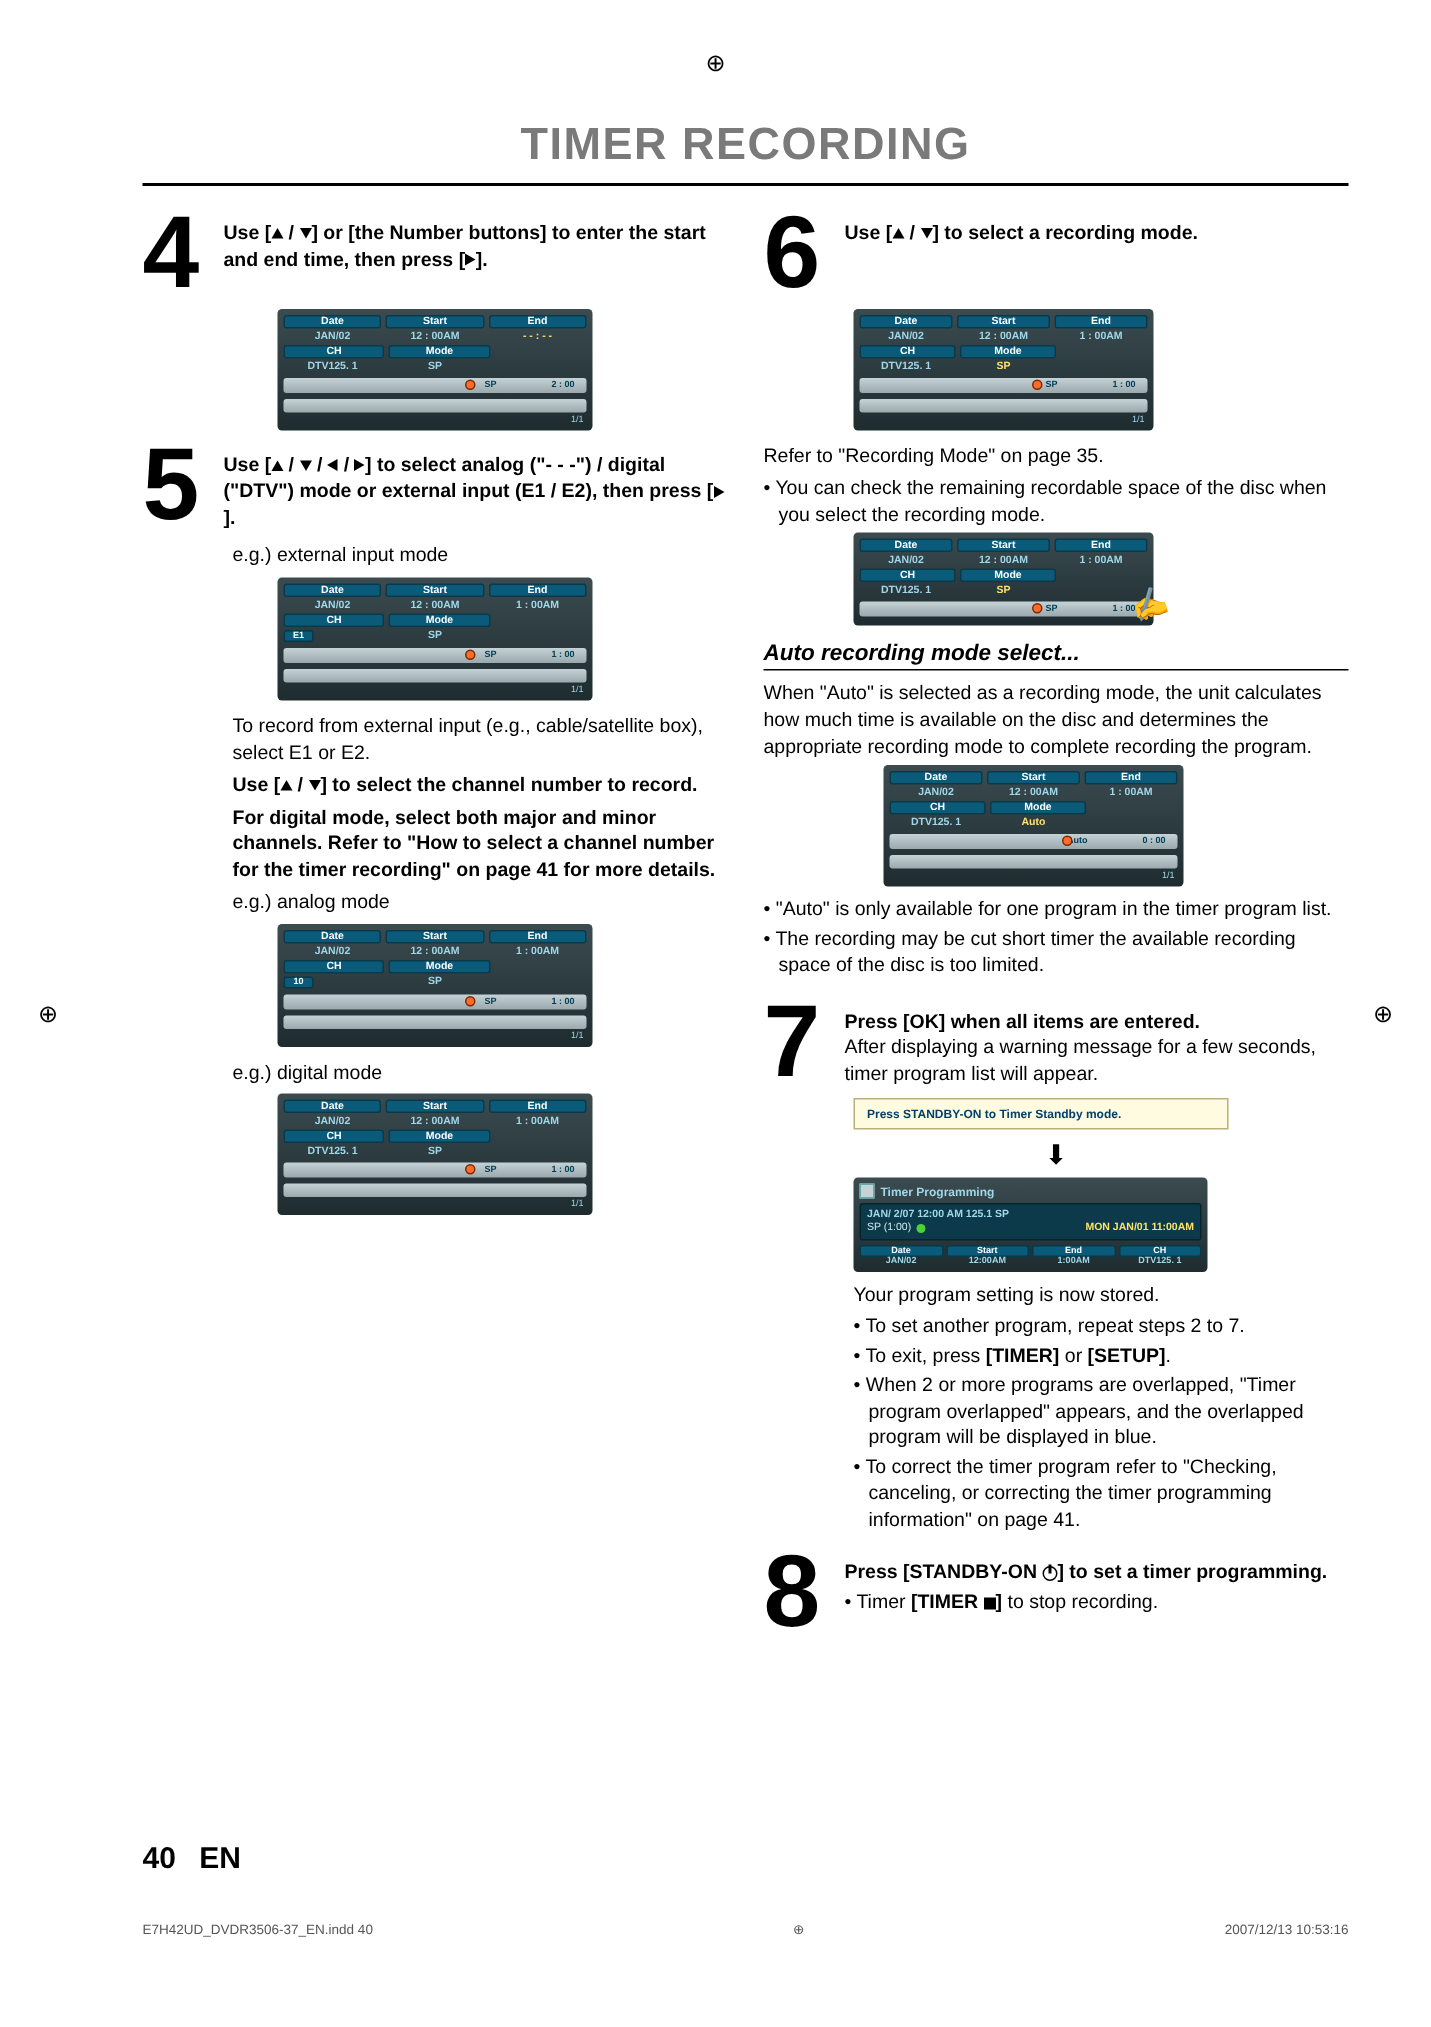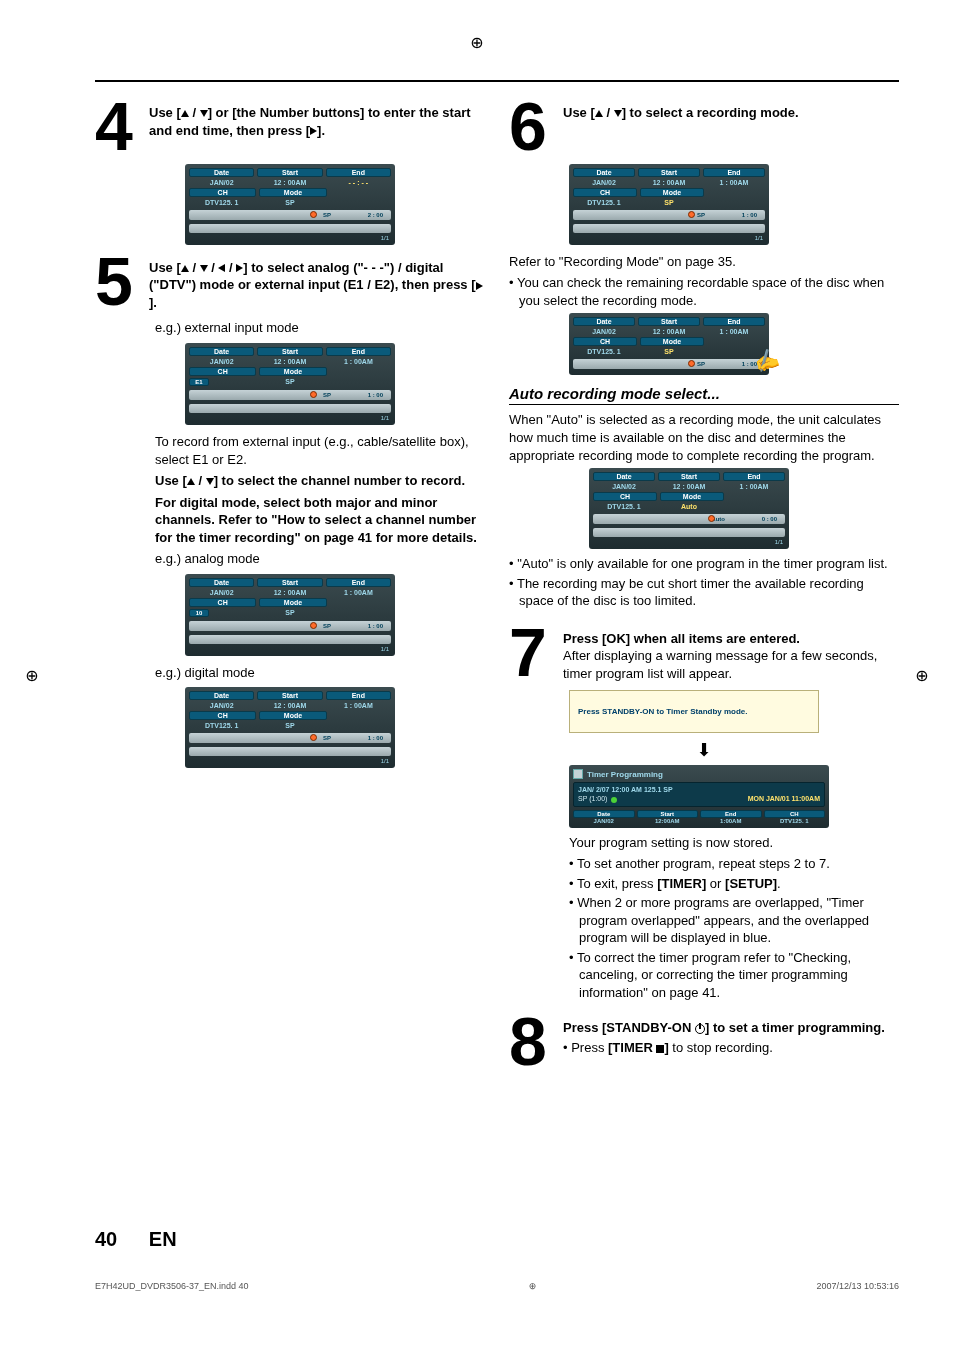--- a/index.html
+++ b/index.html
@@ -179,33 +179,33 @@
     display: inline-block;
     min-width: 20px;
     text-align: center;
   }
   .osd.small { width: 200px; }
   .yellow-box {
     width: 290px;
     margin: 6px auto;
     background: #fffbe0;
     border: 1px solid #b9b07a;
-    padding: 16px 8px;
+    padding: 5px 8px;
     font-size: 8px;
     font-weight: bold;
     text-align: left;
     color: #00406a;
   }
   .down-arrow {
     text-align: center;
     font-size: 18px;
     margin: 2px 0;
   }
   .timer-panel {
-    width: 260px;
+    width: 236px;
     margin: 4px auto 6px auto;
     background: linear-gradient(#3b4b4f,#1e2c30);
     border-radius: 3px;
     padding: 4px;
     color: #cfe8ef;
     font-size: 7px;
   }
   .timer-panel .title-row {
     display: flex;
     align-items: center;
@@ -318,31 +318,32 @@
     font-size: 9px;
     color: #555;
   }
   .page-num {
     position: absolute;
     bottom: 40px;
     left: 0;
     font-size: 20px;
     font-weight: bold;
   }
-  .page-num .en { font-size: 20px; margin-left: 26px; text-align: right; }
+  .page-num .en { font-size: 20px; margin-left: 10px; text-align: right; }
 </style>
 </head>
 <body>
 
 <div class="crop-mark crop-top">⊕</div>
 <div class="crop-mark crop-left">⊕</div>
 <div class="crop-mark crop-right">⊕</div>
 
 <div class="page">
 
+  <div class="title">TIMER RECORDING</div>
   <hr class="hr">
 
   <div class="cols">
 
     <div class="col">
 
       <div class="step">
         <div class="step-num">4</div>
         <div class="step-text bold">
           <span>Use [</span><span class="tri-u"></span><span> / </span><span class="tri-d"></span><span>] or [the Number buttons] to enter the start and end time, then press [</span><span class="tri-r"></span><span>].</span>
@@ -648,21 +649,21 @@
         <li>When 2 or more programs are overlapped, "Timer program overlapped" appears, and the overlapped program will be displayed in blue.</li>
         <li>To correct the timer program refer to "Checking, canceling, or correcting the timer programming information" on page 41.</li>
       </ul>
 
       <div class="step" style="margin-top:12px">
         <div class="step-num">8</div>
         <div class="step-text">
           <b><span>Press [STANDBY-ON </span><span class="power-icon"></span><span>] to set a timer programming.</span></b>
           <ul class="bullets" style="margin-top:2px">
             <li>
-              <span>Press </span><b><span>[TIMER </span><span class="sq"></span><span>]</span></b><span> to stop recording.</span>
+              <span>Timer </span><b><span>[TIMER </span><span class="sq"></span><span>]</span></b><span> to stop recording.</span>
             </li>
           </ul>
         </div>
       </div>
 
     </div>
   </div>
 
   <div class="page-num">
     <span>40</span>

